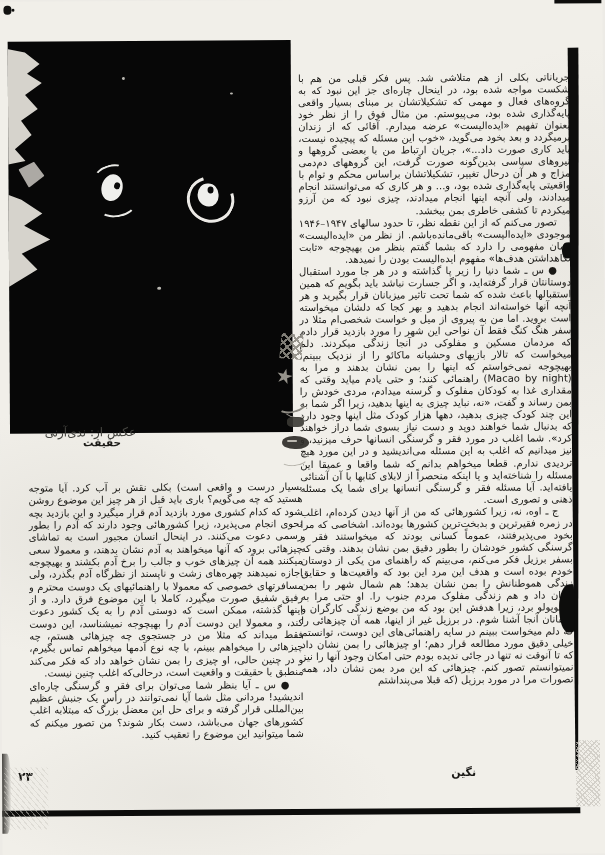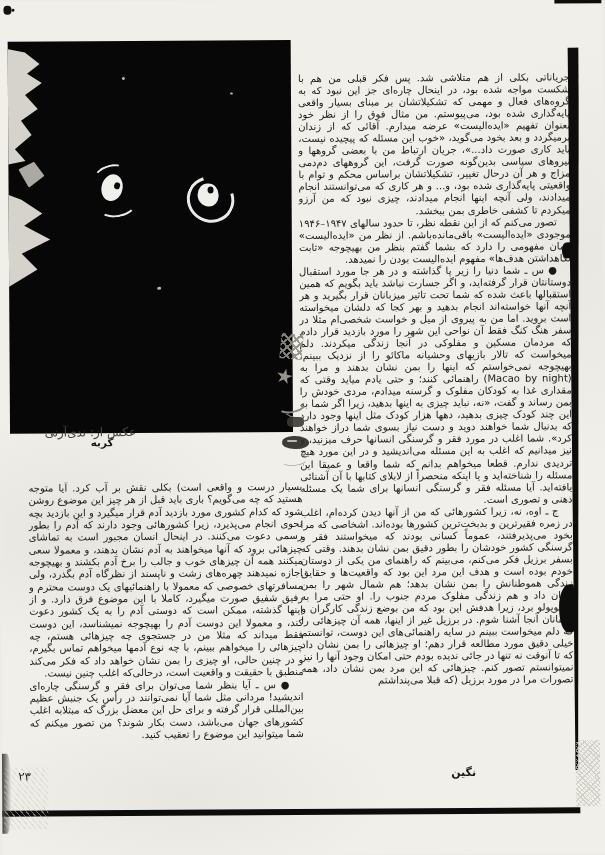--- a/index.html
+++ b/index.html
@@ -23,21 +23,21 @@
   .eyeR-ring{position:absolute;left:178px;top:136px;width:42px;height:40px;border:3px solid #eceae6;border-radius:50%;border-top-color:transparent;transform:rotate(28deg);}
   .eyeR{position:absolute;left:189px;top:143px;width:21px;height:23px;background:#efefec;border-radius:50% 50% 46% 54%;}
   .eyeR::after{content:"";position:absolute;right:5px;top:3px;width:6px;height:7px;background:#0a0a0a;border-radius:50%;}
   .speck{position:absolute;background:#b9b7b1;border-radius:50%;}
   .sp1{left:114px;top:36px;width:3px;height:3px;}
   .sp2{left:222px;top:52px;width:3px;height:2px;}
   .sp3{left:148px;top:246px;width:4px;height:3px;}
   
   .cap-title{position:absolute;left:72px;top:435px;width:60px;font-size:10.5px;font-weight:bold;text-align:center;direction:rtl;}
   .cap-credit{position:absolute;left:36px;top:424px;width:100px;font-size:12px;color:#454540;direction:rtl;}
-  .pageno{position:absolute;left:16px;top:768px;font-size:12px;font-weight:normal;text-align:right;}
+  .pageno{position:absolute;left:16px;top:768px;font-size:12px;font-weight:bold;text-align:right;}
   .negin{position:absolute;left:440px;top:767px;font-size:11px;font-weight:bold;direction:rtl;margin-left:9px;}
   
   .col{position:absolute;direction:rtl;text-align:justify;overflow:hidden;}
   .col p{margin:0;text-indent:14px;}
   .col p.cont{text-indent:0;}
   .col-left{left:28px;top:481px;width:274px;height:286px;font-size:10px;line-height:12.35px;}
   .col-right{left:300px;top:73px;width:272px;height:698px;font-size:10px;line-height:12.05px;}
   
   .rule-bottom{position:absolute;left:0;top:809px;width:578px;height:6px;background:#0c0c0b;}
   .edge-bar{position:absolute;left:568px;top:49px;width:13px;height:723px;background:#0d0d0c;clip-path:polygon(15% 0,100% 0,62% 100%,42% 100%);}
@@ -76,21 +76,21 @@
     <div class="eyeL"></div>
     <div class="eyeL-arc"></div>
     <div class="eyeL-brow"></div>
     <div class="eyeR-ring"></div>
     <div class="eyeR"></div>
     <div class="speck sp1"></div>
     <div class="speck sp2"></div>
     <div class="speck sp3"></div>
   </div>
 
-  <div class="cap-title">گربه</div>
+  <div class="cap-title">حقیقت</div>
   <div class="cap-credit">عکس از: ندی‌آرنی</div>
 
   <div class="col col-left">
     <p class="cont">بسیار درست و واقعی است) بکلی نقش بر آب کرد. آیا متوجه هستید که چه می‌گویم؟ باری باید قبل از هر چیز این موضوع روشن شود که کدام کشوری مورد بازدید آدم قرار میگیرد و این بازدید بچه نحوی انجام می‌پذیرد، زیرا کشورهائی وجود دارند که آدم را بطور رسمی دعوت می‌کنند. در اینحال انسان مجبور است به تماشای چیزهائی برود که آنها میخواهند به آدم نشان بدهند، و معمولا سعی میکنند همه آن چیزهای خوب و جالب را برخ آدم بکشند و بهیچوجه اجازه نمیدهند چهره‌های زشت و ناپسند از نظرگاه آدم بگذرد، ولی مسافرتهای خصوصی که معمولا با راهنمائیهای یک دوست محترم و رفیق شفیق صورت میگیرد، کاملا با این موضوع فرق دارد. و از اینها گذشته، ممکن است که دوستی آدم را به یک کشور دعوت کند، و معمولا این دوست آدم را بهیچوجه نمیشناسد، این دوست فقط میداند که مثلا من در جستجوی چه چیزهائی هستم، چه چیزهائی را میخواهم ببینم، با چه نوع آدمها میخواهم تماس بگیرم، و در چنین حالی، او چیزی را بمن نشان خواهد داد که فکر می‌کند منطبق با حقیقت و واقعیت است، درحالی‌که اغلب چنین نیست.</p>
     <p>● س ـ آیا بنظر شما می‌توان برای فقر و گرسنگی چاره‌ای اندیشید! مردانی مثل شما آیا نمی‌توانند در رأس یک جنبش عظیم بین‌المللی قرار گرفته و برای حل این معضل بزرگ که مبتلابه اغلب کشورهای جهان می‌باشد، دست بکار شوند؟ من تصور میکنم که شما میتوانید این موضوع را تعقیب کنید.</p>
   </div>
 
   <div class="col col-right">
     <p class="cont">جریاناتی بکلی از هم متلاشی شد. پس فکر قبلی من هم با شکست مواجه شده بود، در اینحال چاره‌ای جز این نبود که به گروه‌های فعال و مهمی که تشکیلاتشان بر مبنای بسیار واقعی پایه‌گذاری شده بود، می‌پیوستم. من مثال فوق را از نظر خود بعنوان تفهیم «ایده‌الیست» عرضه میدارم. آقائی که از زندان برمیگردد و بعد بخود می‌گوید، «خوب این مسئله که پیچیده نیست، باید کاری صورت داد...»، جریان ارتباط من با بعضی گروهها و نیروهای سیاسی بدین‌گونه صورت گرفت، این گروههای دم‌دمی مزاج و هر آن درحال تغییر، تشکیلاتشان براساس محکم و توام با واقعیتی پایه‌گذاری شده بود، و... و هر کاری که می‌توانستند انجام میدادند، ولی آنچه اینها انجام میدادند، چیزی نبود که من آرزو میکردم تا کشفی خاطری بمن ببخشد.</p>
     <p>تصور می‌کنم که از این نقطه نظر، تا حدود سالهای ۱۹۴۷–۱۹۴۶ موجودی «ایده‌الیست» باقی‌مانده‌باشم. از نظر من «ایده‌الیست» همان مفهومی را دارد که بشما گفتم بنظر من بهیچوجه «ثابت نگاهداشتن هدف‌ها» مفهوم ایده‌الیست بودن را نمیدهد.</p>

